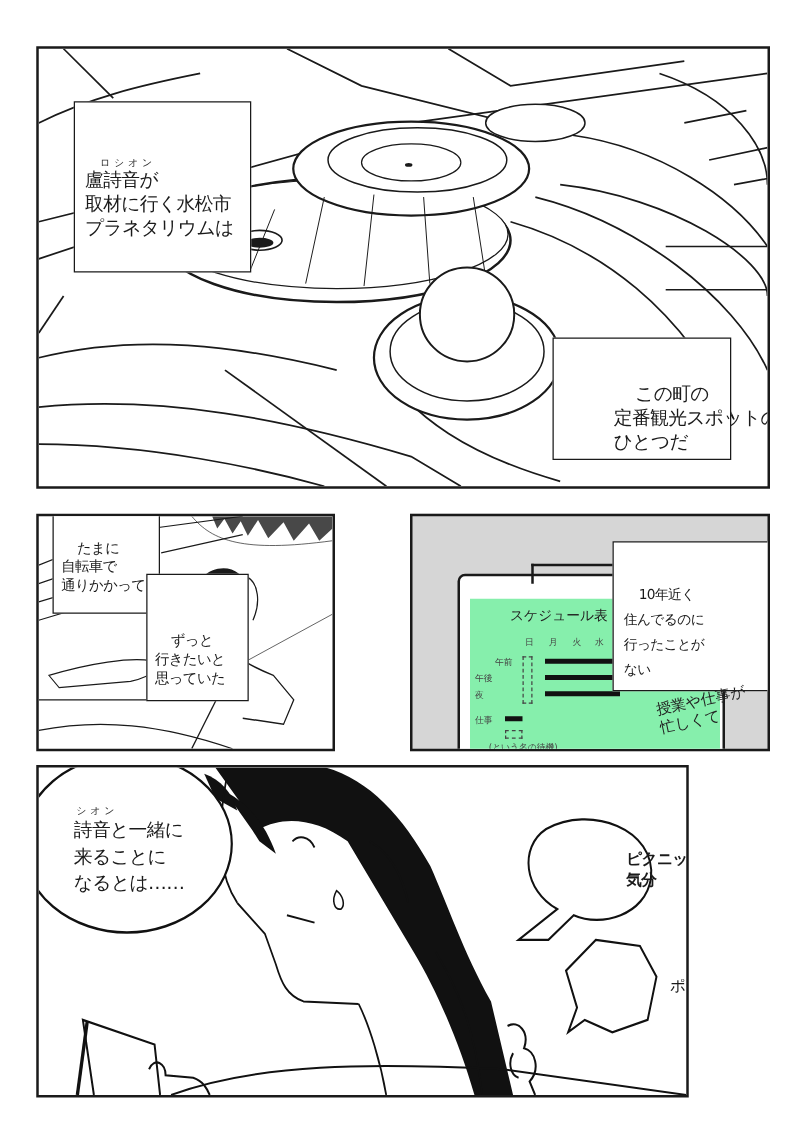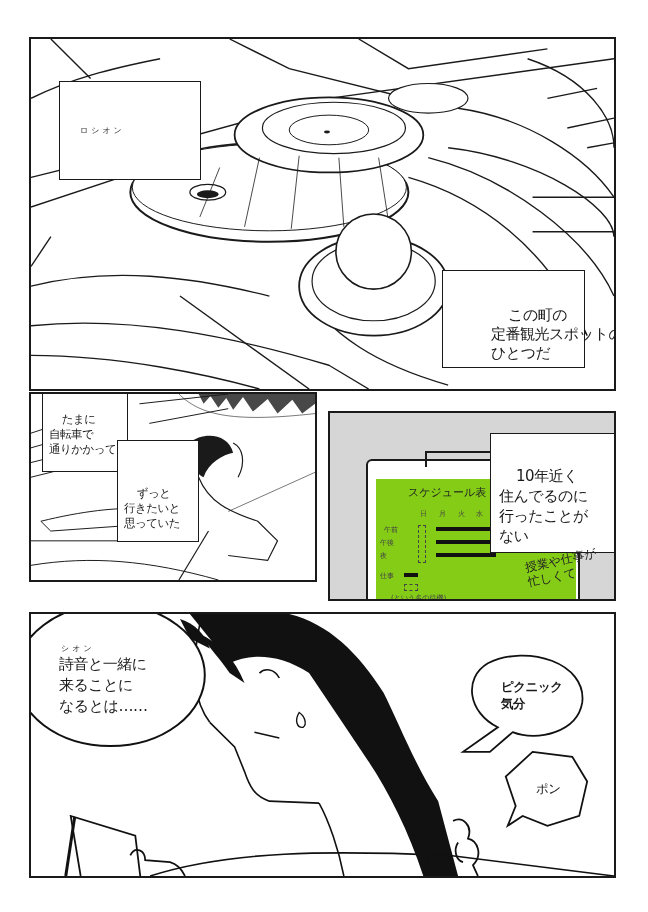--- a/index.html
+++ b/index.html
@@ -7,21 +7,21 @@
          font-family:"DejaVu Sans", sans-serif; color:#1a1a1a; }
   .panel { position:absolute; border:2px solid #1a1a1a; background:#fff; overflow:hidden; box-sizing:border-box; }
   .panel svg.art { position:absolute; left:0; top:0; width:100%; height:100%; }
   .caption { position:absolute; background:#fff; border:1.5px solid #1a1a1a; box-sizing:border-box;
              font-size:15px; line-height:19px; padding:6px 8px; white-space:pre; letter-spacing:-0.5px; }
   .caption.small { font-size:11.5px; line-height:15px; padding:5px 6px; }
   .ruby { display:block; font-size:8px; line-height:9px; letter-spacing:3px; padding-left:12px; color:#333; }
   .bubble-text { position:absolute; white-space:pre; font-size:15px; line-height:21px; letter-spacing:-0.5px; }
   .bubble-text.sm { font-size:12.5px; line-height:17px; }
   .sfx { position:absolute; font-size:12px; line-height:15px; white-space:pre; transform:rotate(-12deg); color:#222; }
-  .sched { position:absolute; background:#84cc16; font-size:7px; color:#444; }
+  .sched { position:absolute; background:#86efac; font-size:7px; color:#444; }
 </style>
 </head>
 <body>
 
 <div class="panel" style="left:29px;top:37px;width:587px;height:354px;">
   <svg class="art" viewBox="0 0 587 354" preserveAspectRatio="none">
     <g fill="none" stroke="#1a1a1a" stroke-width="1.4">
       <path d="M0 140 L120 110 L300 60 L587 20"></path>
       <path d="M0 170 L150 120"></path>
       <path d="M200 0 L260 30 L420 70"></path>
@@ -58,30 +58,32 @@
       <path d="M190 130 L170 180 M230 120 L215 190 M270 118 L262 192 M310 120 L315 190 M350 120 L360 185"></path>
     </g>
 
     <g stroke="#1a1a1a" fill="#fff">
       <ellipse cx="345" cy="250" rx="75" ry="50" stroke-width="1.8"></ellipse>
       <ellipse cx="345" cy="245" rx="62" ry="40" stroke-width="1.2"></ellipse>
       <circle cx="345" cy="215" r="38" stroke-width="1.6"></circle>
     </g>
   </svg>
   <div class="caption" style="left:28px;top:42px;width:142px;">
-    <span class="ruby">ロシオン</span>
+    <span class="ruby">ロシオン</span><span>盧詩音が
+取材に行く水松市
+プラネタリウムは</span>
   </div>
   <div class="caption" style="left:411px;top:231px;width:143px;height:98px;padding-top:16px;padding-left:48px;">
     <span>この町の
 定番観光スポットの
 ひとつだ</span>
   </div>
 </div>
 
-<div class="panel" style="left:29px;top:392px;width:288px;height:190px;">
+<div class="panel" style="left:29px;top:411px;width:239px;height:190px;">
   <svg class="art" viewBox="0 0 288 190" preserveAspectRatio="none">
     <g fill="none" stroke="#1a1a1a" stroke-width="1">
       <path d="M0 40 L60 20 M0 55 L70 35 M0 70 L80 50 M0 85 L60 70"></path>
       <path d="M110 10 L200 0 M120 30 L200 15"></path>
       <path d="M150 0 C170 20 200 30 288 20" stroke-width="0.6"></path>
       <path d="M200 120 L288 80" stroke-width="0.6"></path>
       <path d="M10 130 C50 120 90 115 110 118 C120 122 115 130 90 135 L20 140 Z"></path>
       <path d="M0 150 L120 150"></path>
       <path d="M0 175 C60 165 120 170 190 190"></path>
     </g>
@@ -109,44 +111,44 @@
 
 <div class="panel" style="left:328px;top:411px;width:288px;height:190px;background:#d6d6d6;">
   <div style="position:absolute;left:36px;top:46px;width:210px;height:150px;background:#fff;border:2px solid #1a1a1a;border-radius:6px 6px 0 0;"></div>
   <div style="position:absolute;left:95px;top:38px;width:70px;height:14px;border:2px solid #1a1a1a;border-bottom:none;"></div>
   <div class="sched" style="left:46px;top:66px;width:200px;height:124px;">
     <div style="position:absolute;left:32px;top:6px;font-size:11px;color:#222;">スケジュール表</div>
     <div style="position:absolute;left:44px;top:30px;">日</div>
     <div style="position:absolute;left:63px;top:30px;">月</div>
     <div style="position:absolute;left:82px;top:30px;">火</div>
     <div style="position:absolute;left:100px;top:30px;">水</div>
-    <div style="position:absolute;left:8px;top:46px;">午前</div>
+    <div style="position:absolute;left:20px;top:46px;">午前</div>
     <div style="position:absolute;left:4px;top:59px;">午後</div>
     <div style="position:absolute;left:4px;top:72px;">夜</div>
     <div style="position:absolute;left:42px;top:46px;width:6px;height:36px;border:1px dashed #444;"></div>
     <div style="position:absolute;left:60px;top:48px;width:60px;height:4px;background:#111;"></div>
     <div style="position:absolute;left:60px;top:61px;width:60px;height:4px;background:#111;"></div>
     <div style="position:absolute;left:60px;top:74px;width:60px;height:4px;background:#111;"></div>
     <div style="position:absolute;left:4px;top:92px;">仕事</div>
     <div style="position:absolute;left:28px;top:94px;width:14px;height:4px;background:#111;"></div>
     <div style="position:absolute;left:4px;top:104px;margin-top:48px;">休み</div>
     <div style="position:absolute;left:28px;top:105px;width:12px;height:5px;border:1px dashed #444;"></div>
     <div style="position:absolute;left:15px;top:114px;">(という名の待機)</div>
   </div>
-  <div class="caption" style="left:160px;top:20px;width:140px;height:120px;padding:12px 8px;font-size:15px;line-height:20px;">
+  <div class="caption" style="left:160px;top:20px;width:140px;height:120px;padding:12px 8px;font-size:11px;line-height:20px;">
     <span>10年近く
 住んでるのに
 行ったことが
 ない</span>
   </div>
   <div class="sfx" style="left:196px;top:140px;">授業や仕事が
 忙しくて</div>
 </div>
 
-<div class="panel" style="left:29px;top:612px;width:587px;height:266px;">
+<div class="panel" style="left:29px;top:612px;width:522px;height:266px;">
   <svg class="art" viewBox="0 0 587 266" preserveAspectRatio="none">
 
     <path d="M160 0 L260 0 C300 10 330 40 355 80 C370 110 385 150 410 190 L430 266 L395 266 C380 220 360 180 340 150 C320 120 300 90 280 60 C250 40 220 40 200 50 Z" fill="#111"></path>
     <path d="M170 20 C190 30 205 45 215 70 L200 60 C190 45 180 35 170 20 Z" fill="#111"></path>
     <path d="M150 5 C165 10 175 20 180 35 L160 25 Z" fill="#111"></path>
     <g fill="none" stroke="#111" stroke-width="1.6">
       <path d="M170 10 C160 60 165 90 180 110"></path>
       <path d="M180 110 L205 135 L215 160 C220 175 225 185 240 190 L290 192"></path>
       <path d="M225 120 L250 126"></path>
       <path d="M290 192 C300 210 310 240 315 266"></path>

